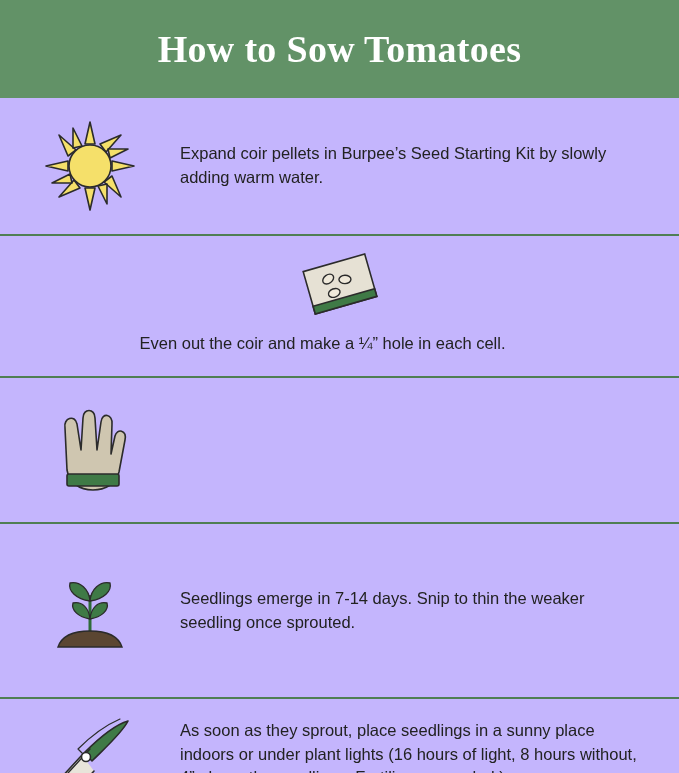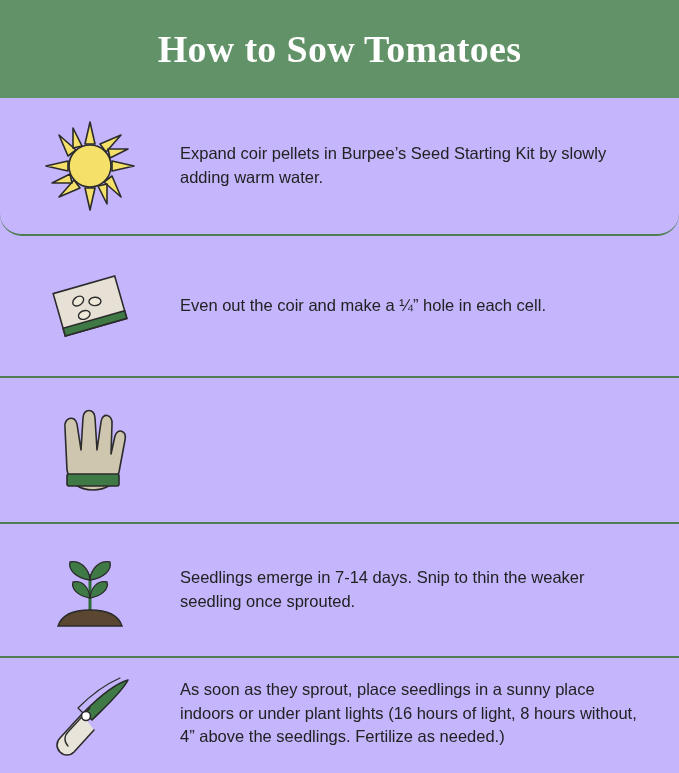--- a/index.html
+++ b/index.html
@@ -57,35 +57,35 @@
   .step-text {
     font-family: "Liberation Sans", sans-serif;
     font-size: 16.5px;
     line-height: 1.45;
     color: #222222;
     padding-right: 34px;
   }
   .s1 { height: 138px; }
   .s2 { height: 142px; }
   .s3 { height: 146px; }
-  .s4 { height: 134px; }
+  .s4 { height: 175px; }
   .s5 { height: 111px; }
 </style>
 </head>
 <body>
 
 <div class="infographic">
 
   <div class="header" style="background: rgb(98, 146, 103);">
     <h1 class="header-title" style="color: rgb(255, 255, 255);">How to Sow Tomatoes</h1>
   </div>
 
   <div class="steps">
 
-    <div class="step s1" style="border-bottom-color: rgb(79, 126, 83); border-radius: 22px;">
+    <div class="step s1" style="border-bottom-color: rgb(79, 126, 83);">
       <div class="step-icon">
         <svg width="96" height="96" viewBox="0 0 96 96" aria-hidden="true">
           <g stroke="#2b2b2b" stroke-width="1.6" fill="#f5e06a" stroke-linejoin="round">
             <polygon points="48,4 53,26 43,26"></polygon>
             <polygon points="48,92 53,70 43,70"></polygon>
             <polygon points="4,48 26,43 26,53"></polygon>
             <polygon points="92,48 70,43 70,53"></polygon>
             <polygon points="17,17 34,32 26,38"></polygon>
             <polygon points="79,79 62,64 70,58"></polygon>
             <polygon points="79,17 64,34 58,26"></polygon>
@@ -94,21 +94,21 @@
             <polygon points="65,86 56,68 65,66"></polygon>
             <polygon points="10,65 28,56 30,65"></polygon>
             <polygon points="86,31 68,40 66,31"></polygon>
           </g>
           <circle cx="48" cy="48" r="21" fill="#f5e06a" stroke="#2b2b2b" stroke-width="1.6"></circle>
         </svg>
       </div>
       <div class="step-text">Expand coir pellets in Burpee’s Seed Starting Kit by slowly adding warm water.</div>
     </div>
 
-    <div class="step s2" style="border-bottom-color: rgb(79, 126, 83);">
+    <div class="step s2" style="border-bottom-color: rgb(79, 126, 83); flex-direction: column;">
       <div class="step-icon">
         <svg width="100" height="96" viewBox="0 0 100 96" aria-hidden="true">
           <g transform="rotate(-16 50 48)">
             <rect x="18" y="26" width="64" height="44" fill="#e6e1d4" stroke="#2b2b2b" stroke-width="1.6"></rect>
             <rect x="18" y="62" width="64" height="8" fill="#3f7a46" stroke="#2b2b2b" stroke-width="1.6"></rect>
             <ellipse cx="40" cy="40" rx="6" ry="4.2" fill="#efe9da" stroke="#2b2b2b" stroke-width="1.4" transform="rotate(-20 40 40)"></ellipse>
             <ellipse cx="56" cy="45" rx="6" ry="4.2" fill="#efe9da" stroke="#2b2b2b" stroke-width="1.4" transform="rotate(15 56 45)"></ellipse>
             <ellipse cx="42" cy="55" rx="6" ry="4.2" fill="#efe9da" stroke="#2b2b2b" stroke-width="1.4" transform="rotate(-5 42 55)"></ellipse>
           </g>
         </svg>

